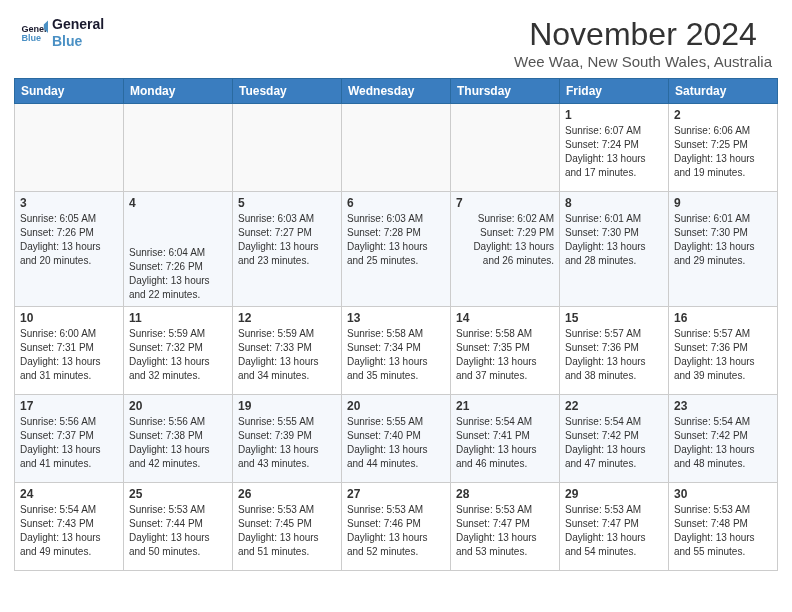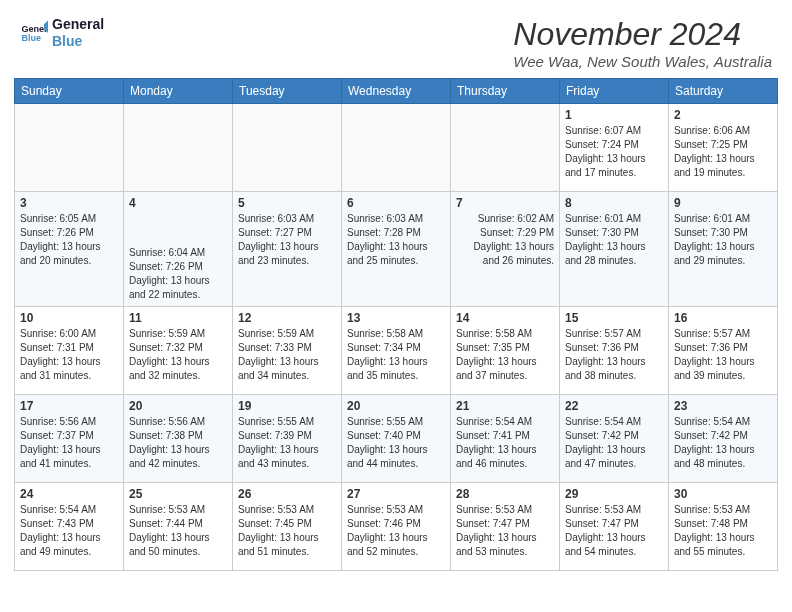--- a/index.html
+++ b/index.html
@@ -28,43 +28,42 @@
       line-height: 1.2;
     }
     .logo-text span {
       color: #4a90c4;
     }
     .logo-icon {
       width: 28px;
       height: 28px;
     }
     .title-block {
-      text-align: left;
-      font-style: italic;
+      text-align: center;
     }
     .main-title {
       font-size: 32px;
       font-weight: normal;
       color: #333;
     }
     .subtitle {
       font-size: 15px;
       color: #555;
     }
     .calendar {
       margin: 0 14px 14px 14px;
       border-collapse: collapse;
       width: calc(100% - 28px);
       border: 1px solid #ccc;
     }
     .calendar th {
       background: #3a7dbf;
       color: #fff;
       font-size: 12px;
-      font-weight: normal;
+      font-weight: bold;
       padding: 5px 6px;
       text-align: left;
       border: 1px solid #2a6aa0;
     }
     .calendar td {
       width: 14.28%;
       vertical-align: top;
       padding: 4px 5px;
       border: 1px solid #ccc;
       font-size: 10px;

